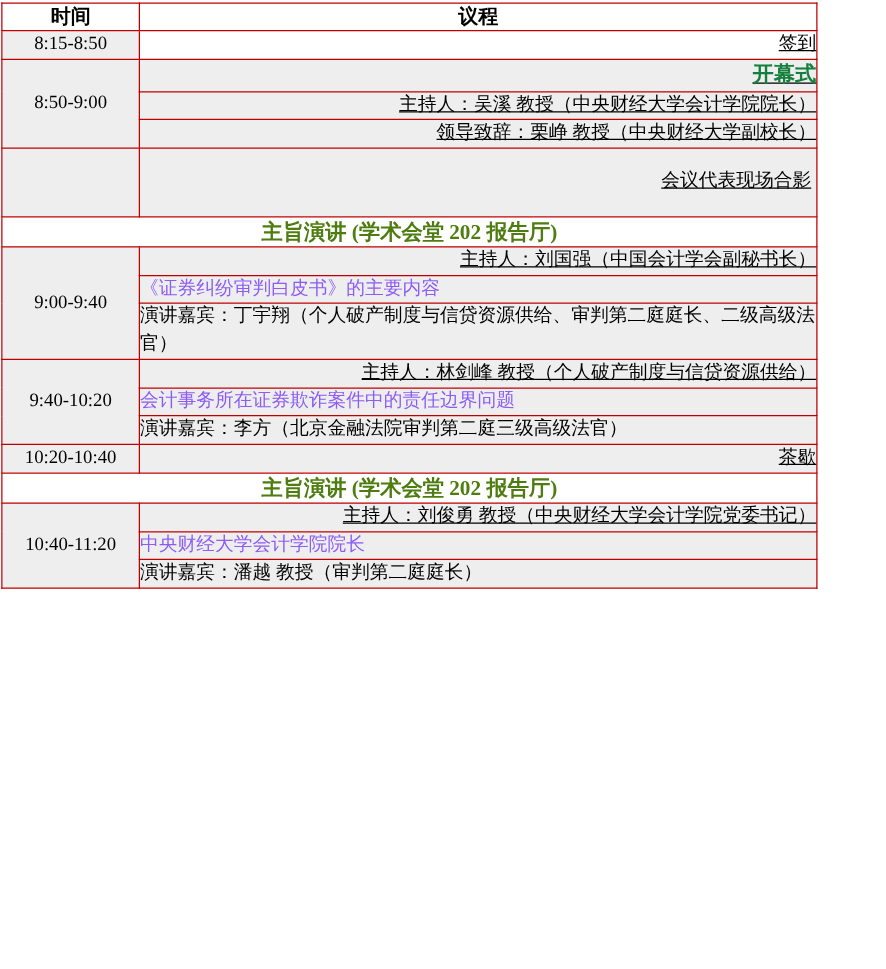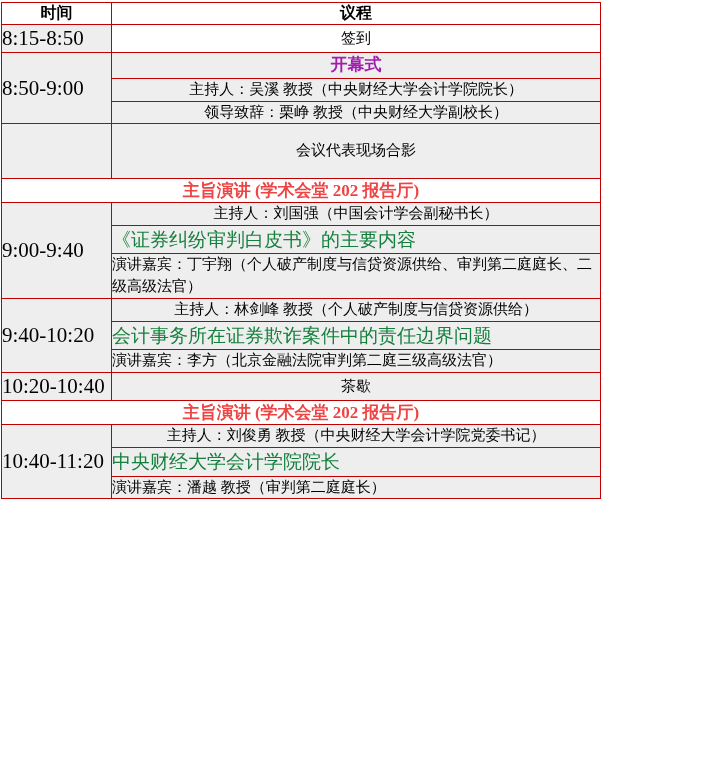--- a/index.html
+++ b/index.html
@@ -8,74 +8,76 @@
     background: #ffffff;
   }
   body {
     width: 709px;
     height: 775px;
     font-family: "Liberation Serif", "DejaVu Serif", serif;
     color: #000000;
     overflow: hidden;
   }
   #agenda-table {
-    width: 600px;
+    width: 653px;
     margin: 2px 0 0 1px;
     border-collapse: collapse;
     table-layout: fixed;
   }
   #agenda-table td {
     border: 1px solid #c00000;
     padding: 0;
     vertical-align: middle;
   }
   .col-time { width: 110px; }
   .time-cell {
-    font-size: 21px;
+    text-align: center;
+    font-size: 15px;
     background: #eeeeee;
     padding: 4px 2px;
     line-height: 1.3;
   }
   .head-cell {
     text-align: center;
     font-size: 16px;
     font-weight: bold;
     padding: 7px 2px;
     background: #ffffff;
   }
   .center-cell {
-    text-align: center;
+    text-align: right;
     font-size: 15px;
     padding: 7px 4px;
     line-height: 1.45;
+    text-decoration: underline;
   }
   .center-cell.gray { background: #eeeeee; }
   .left-cell {
     text-align: left;
     font-size: 15px;
     padding: 6px 6px 6px 8px;
     line-height: 1.45;
   }
   .left-cell.gray { background: #eeeeee; }
   .banner-cell {
     text-align: center;
     font-size: 17px;
     font-weight: bold;
-    color: #ef4444;
+    color: #4d7c0f;
     padding: 9px 2px;
     background: #ffffff;
   }
   .title-red {
-    color: #a21caf;
+    color: #15803d;
     font-weight: bold;
     font-size: 17px;
   }
   .topic-blue {
-    color: #15803d;
-    font-size: 19px;
+    color: #8b5cf6;
+    font-size: 15px;
   }
 </style>
 </head>
 <body>
 
 <table id="agenda-table">
   <colgroup>
       <col class="col-time">
       <col>
     </colgroup>

